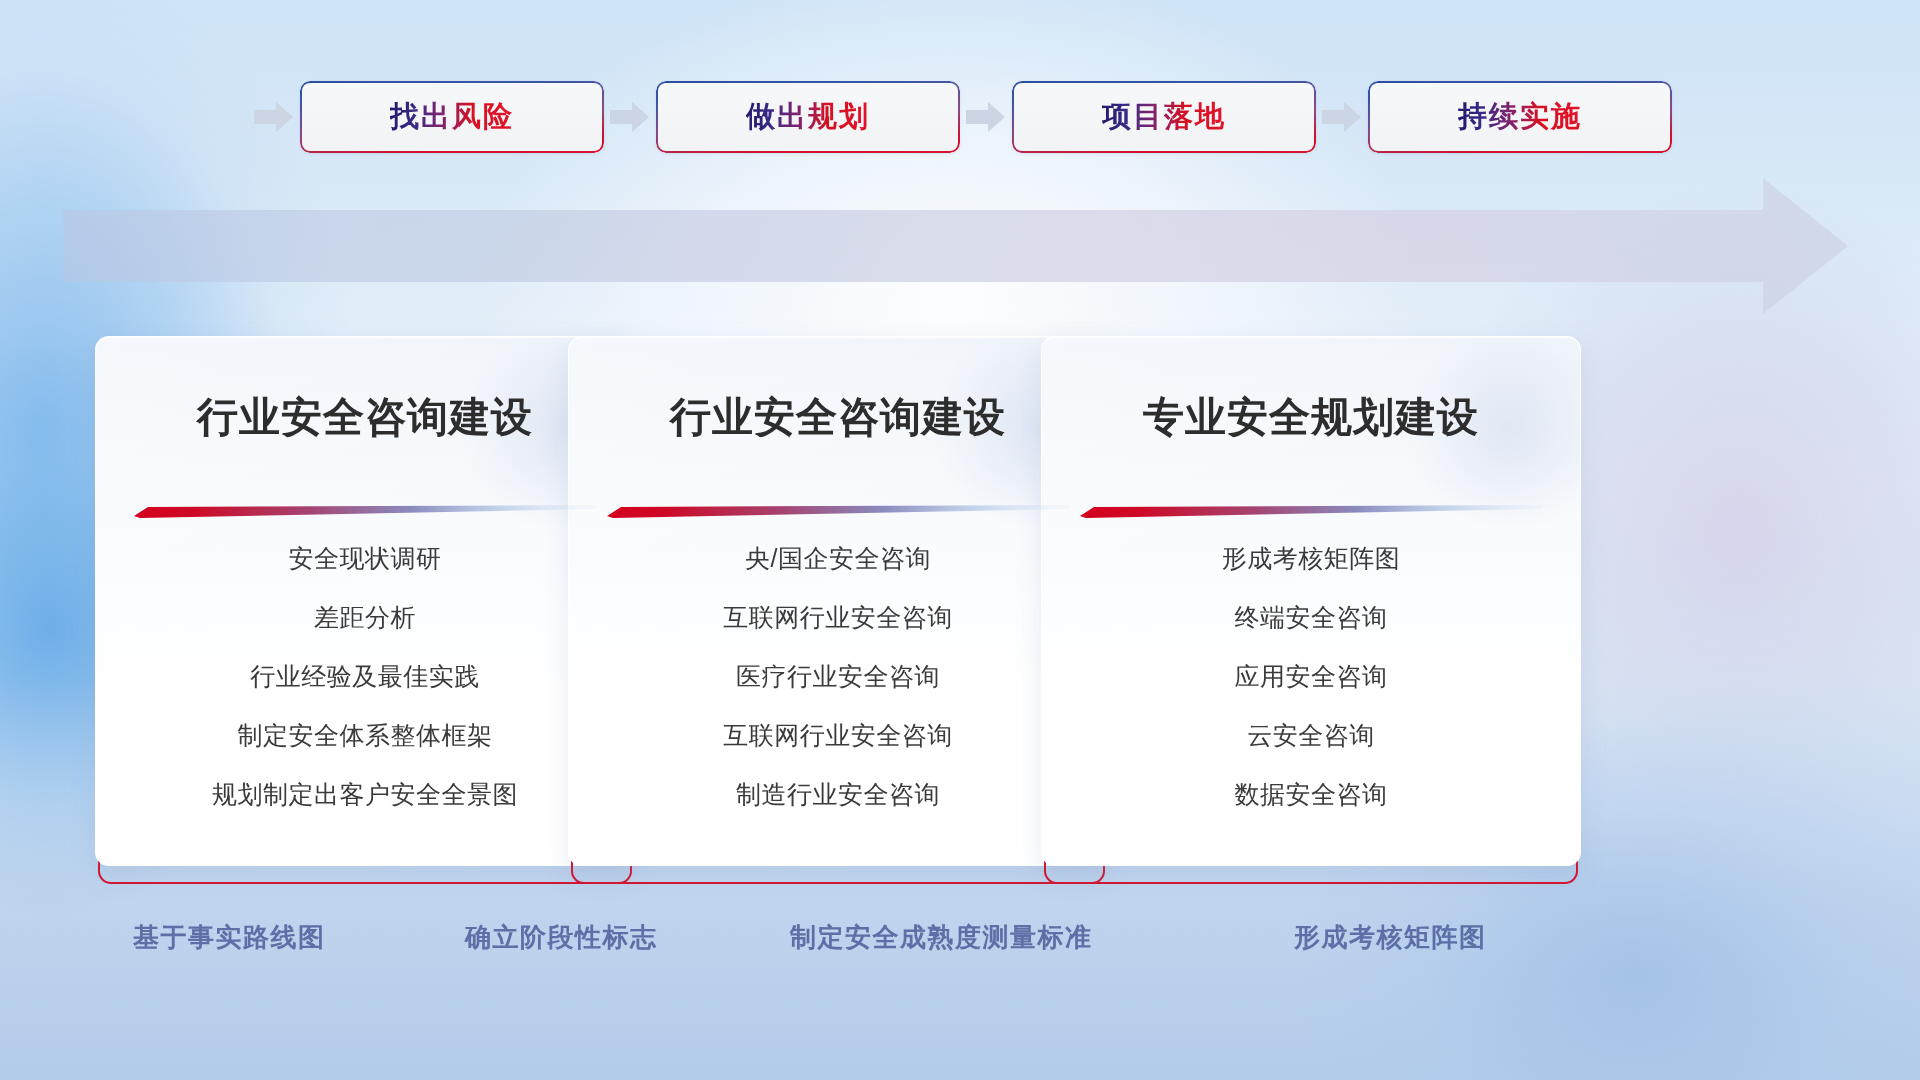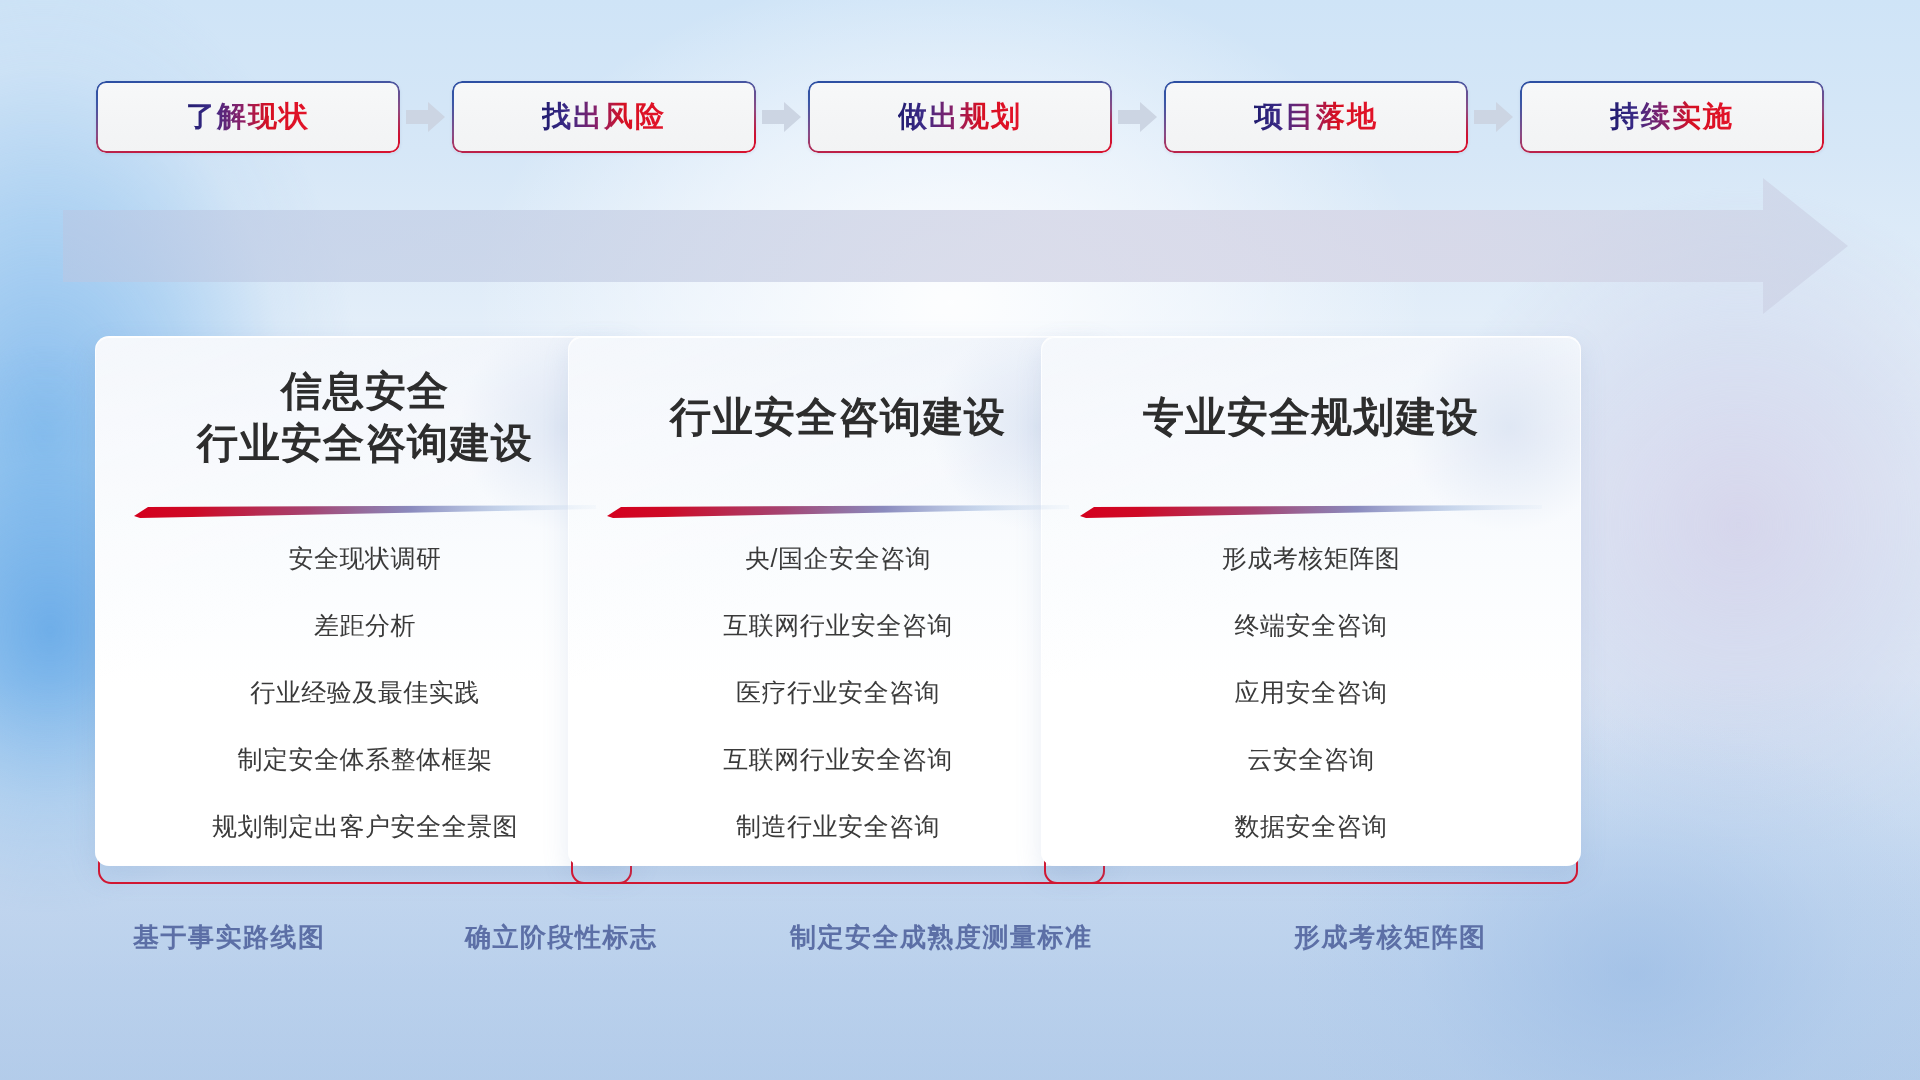--- a/index.html
+++ b/index.html
@@ -132,21 +132,21 @@
     display:flex;flex-direction:column;align-items:center;justify-content:center;
     font-size:41px;font-weight:700;color:#2d2d2d;letter-spacing:1px;line-height:1.28;
     text-align:center;z-index:2;
   }
   .card-title .ln{display:block;white-space:nowrap;}
   .divider{
     position:absolute;left:38px;top:164px;width:462px;height:18px;z-index:2;
   }
   .card-list{
     position:absolute;left:0;right:0;top:196px;z-index:2;
-    display:flex;flex-direction:column;align-items:center;gap:16px;
+    display:flex;flex-direction:column;align-items:center;gap:8px;
   }
   .card-list .li{
     font-size:25px;color:#3a3a3a;line-height:51px;height:51px;white-space:nowrap;letter-spacing:.5px;
   }
 
   
   #footer{position:absolute;left:0;top:920px;width:1920px;height:60px;padding-left:16px;}
   .foot{
     position:absolute;top:0;
     font-size:26px;font-weight:700;color:#5c6fa6;letter-spacing:1.5px;white-space:nowrap;
@@ -167,23 +167,20 @@
   <div class="bg-right-violet"></div>
   <div class="bg-bottom-blue"></div>
   <div class="bg-bot-right"></div>
   <div class="bg-grain"></div>
 </div>
 
 <div id="stage">
 
   <div id="steps">
 
-    <div class="step-box">
-      <span class="step-label">了解现状</span>
-    </div>
     <div class="step-arrow">
       <svg width="40" height="34" viewBox="0 0 40 34" aria-hidden="true">
         <path d="M0 10 H22 V2 L39 17 L22 32 V24 H0 Z" fill="#ccd5e3"></path>
       </svg>
     </div>
 
     <div class="step-box">
       <span class="step-label">找出风险</span>
     </div>
     <div class="step-arrow">
@@ -229,21 +226,20 @@
       <path d="M0 32 H1700 V0 L1785 68 L1700 136 V104 H0 Z" fill="url(#bannerGrad)"></path>
     </svg>
   </div>
 
   <div id="cards">
 
     <div class="card-wrap c1">
       <div class="card-red"></div>
       <div class="card">
         <div class="card-title">
-          <span class="ln">信息安全</span>
           <span class="ln">行业安全咨询建设</span>
         </div>
         <svg class="divider" viewBox="0 0 462 18" preserveAspectRatio="none">
           <defs>
             <linearGradient id="dv1" x1="0" y1="0" x2="1" y2="0">
               <stop offset="0" stop-color="#d4001e" stop-opacity="1"></stop>
               <stop offset="0.13" stop-color="#ce0a26" stop-opacity="1"></stop>
               <stop offset="0.38" stop-color="#a13a6a" stop-opacity=".95"></stop>
               <stop offset="0.60" stop-color="#6f6fae" stop-opacity=".80"></stop>
               <stop offset="0.80" stop-color="#9db6dc" stop-opacity=".55"></stop>

